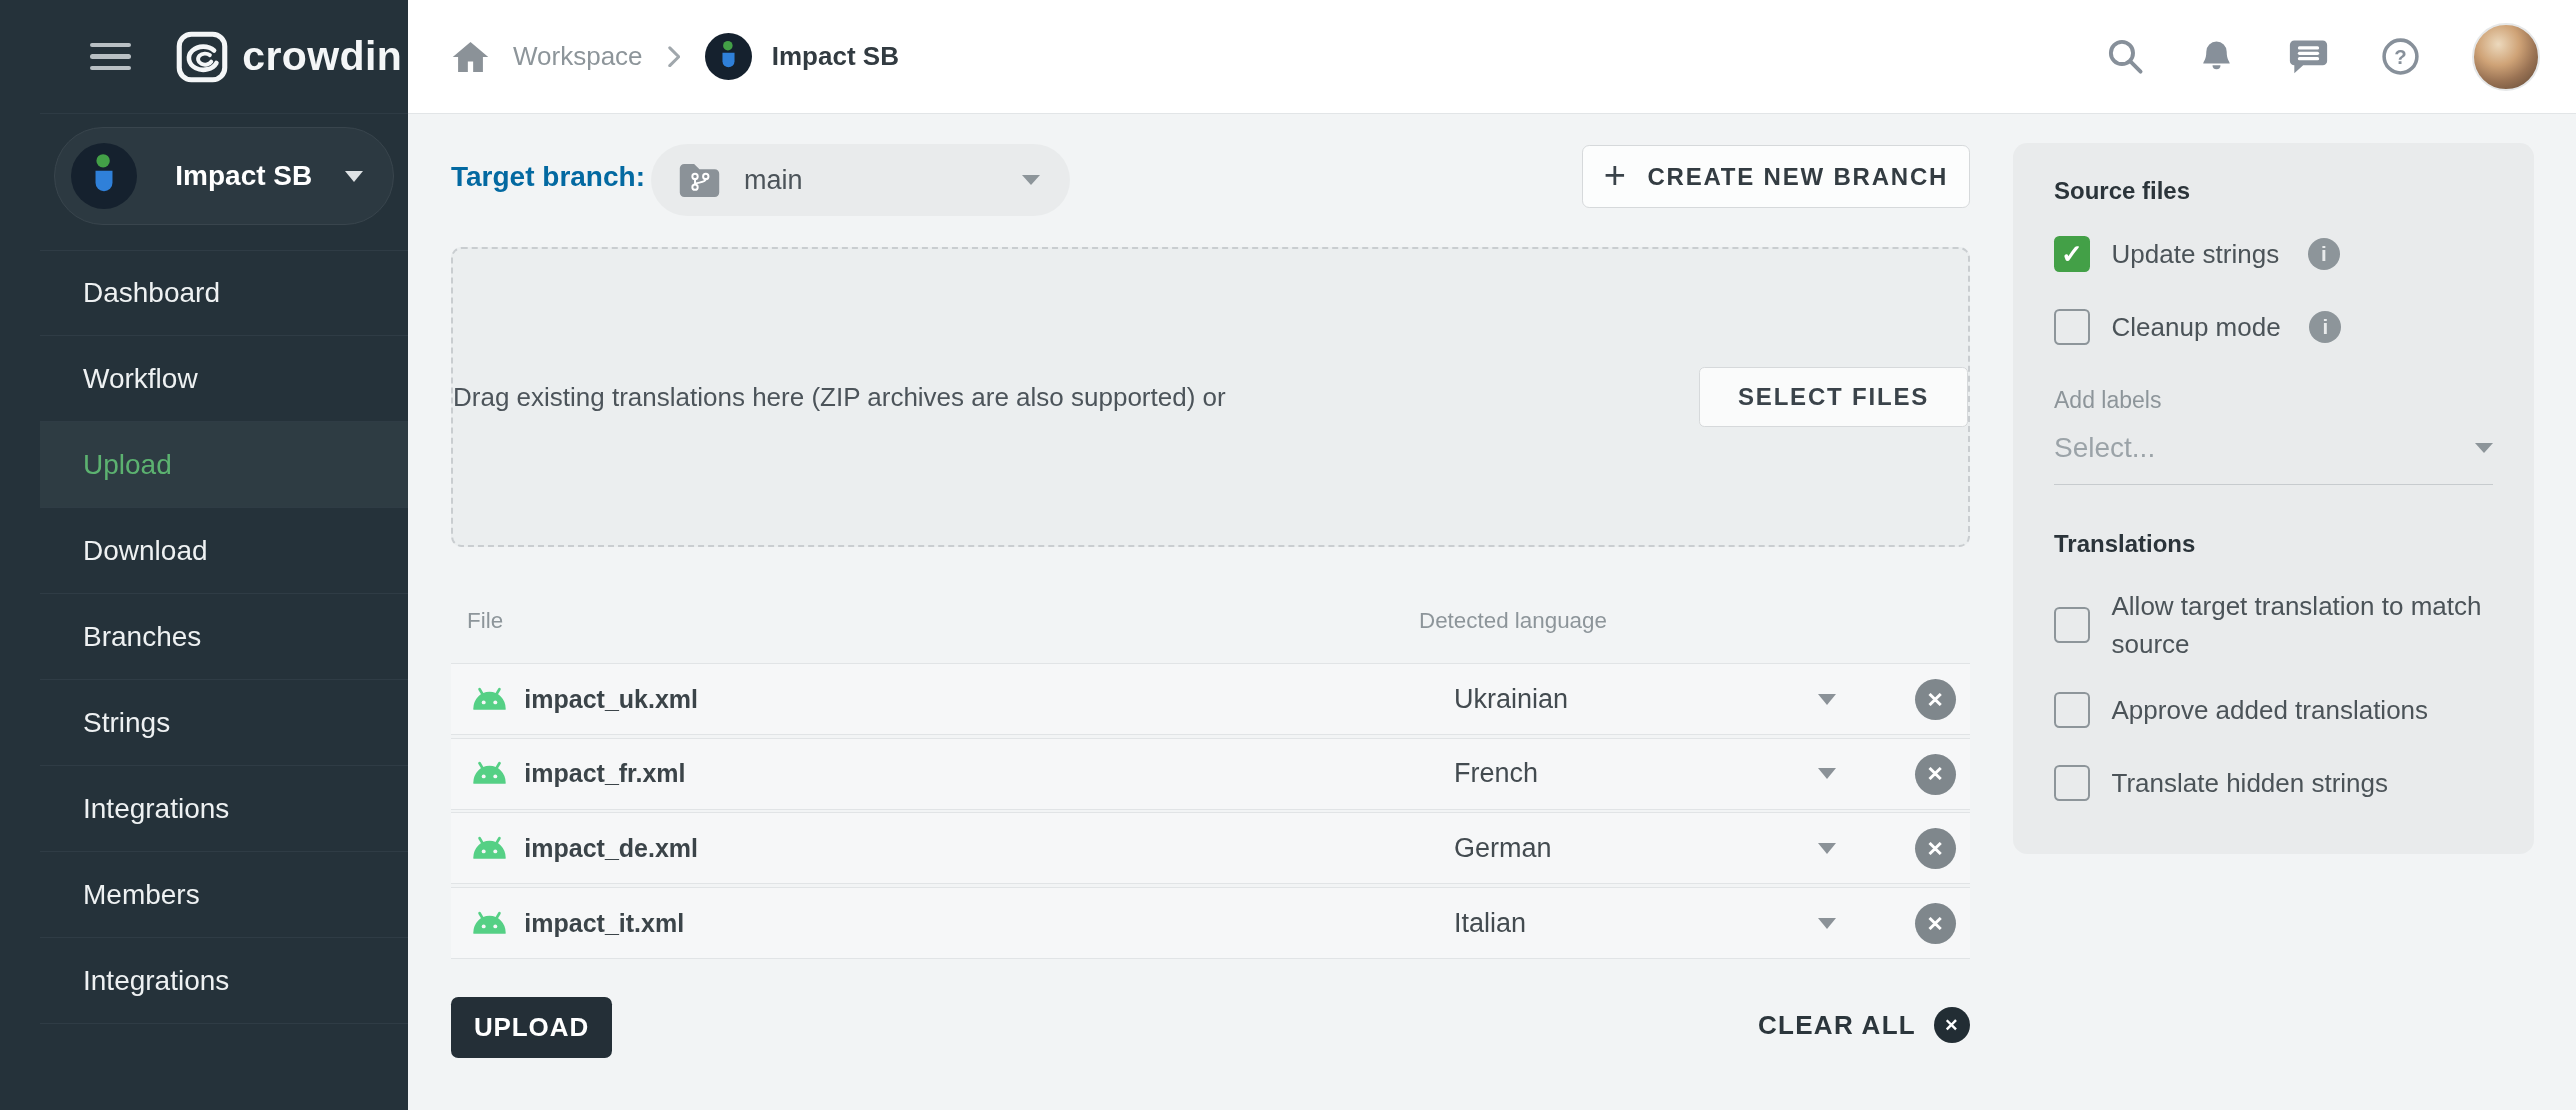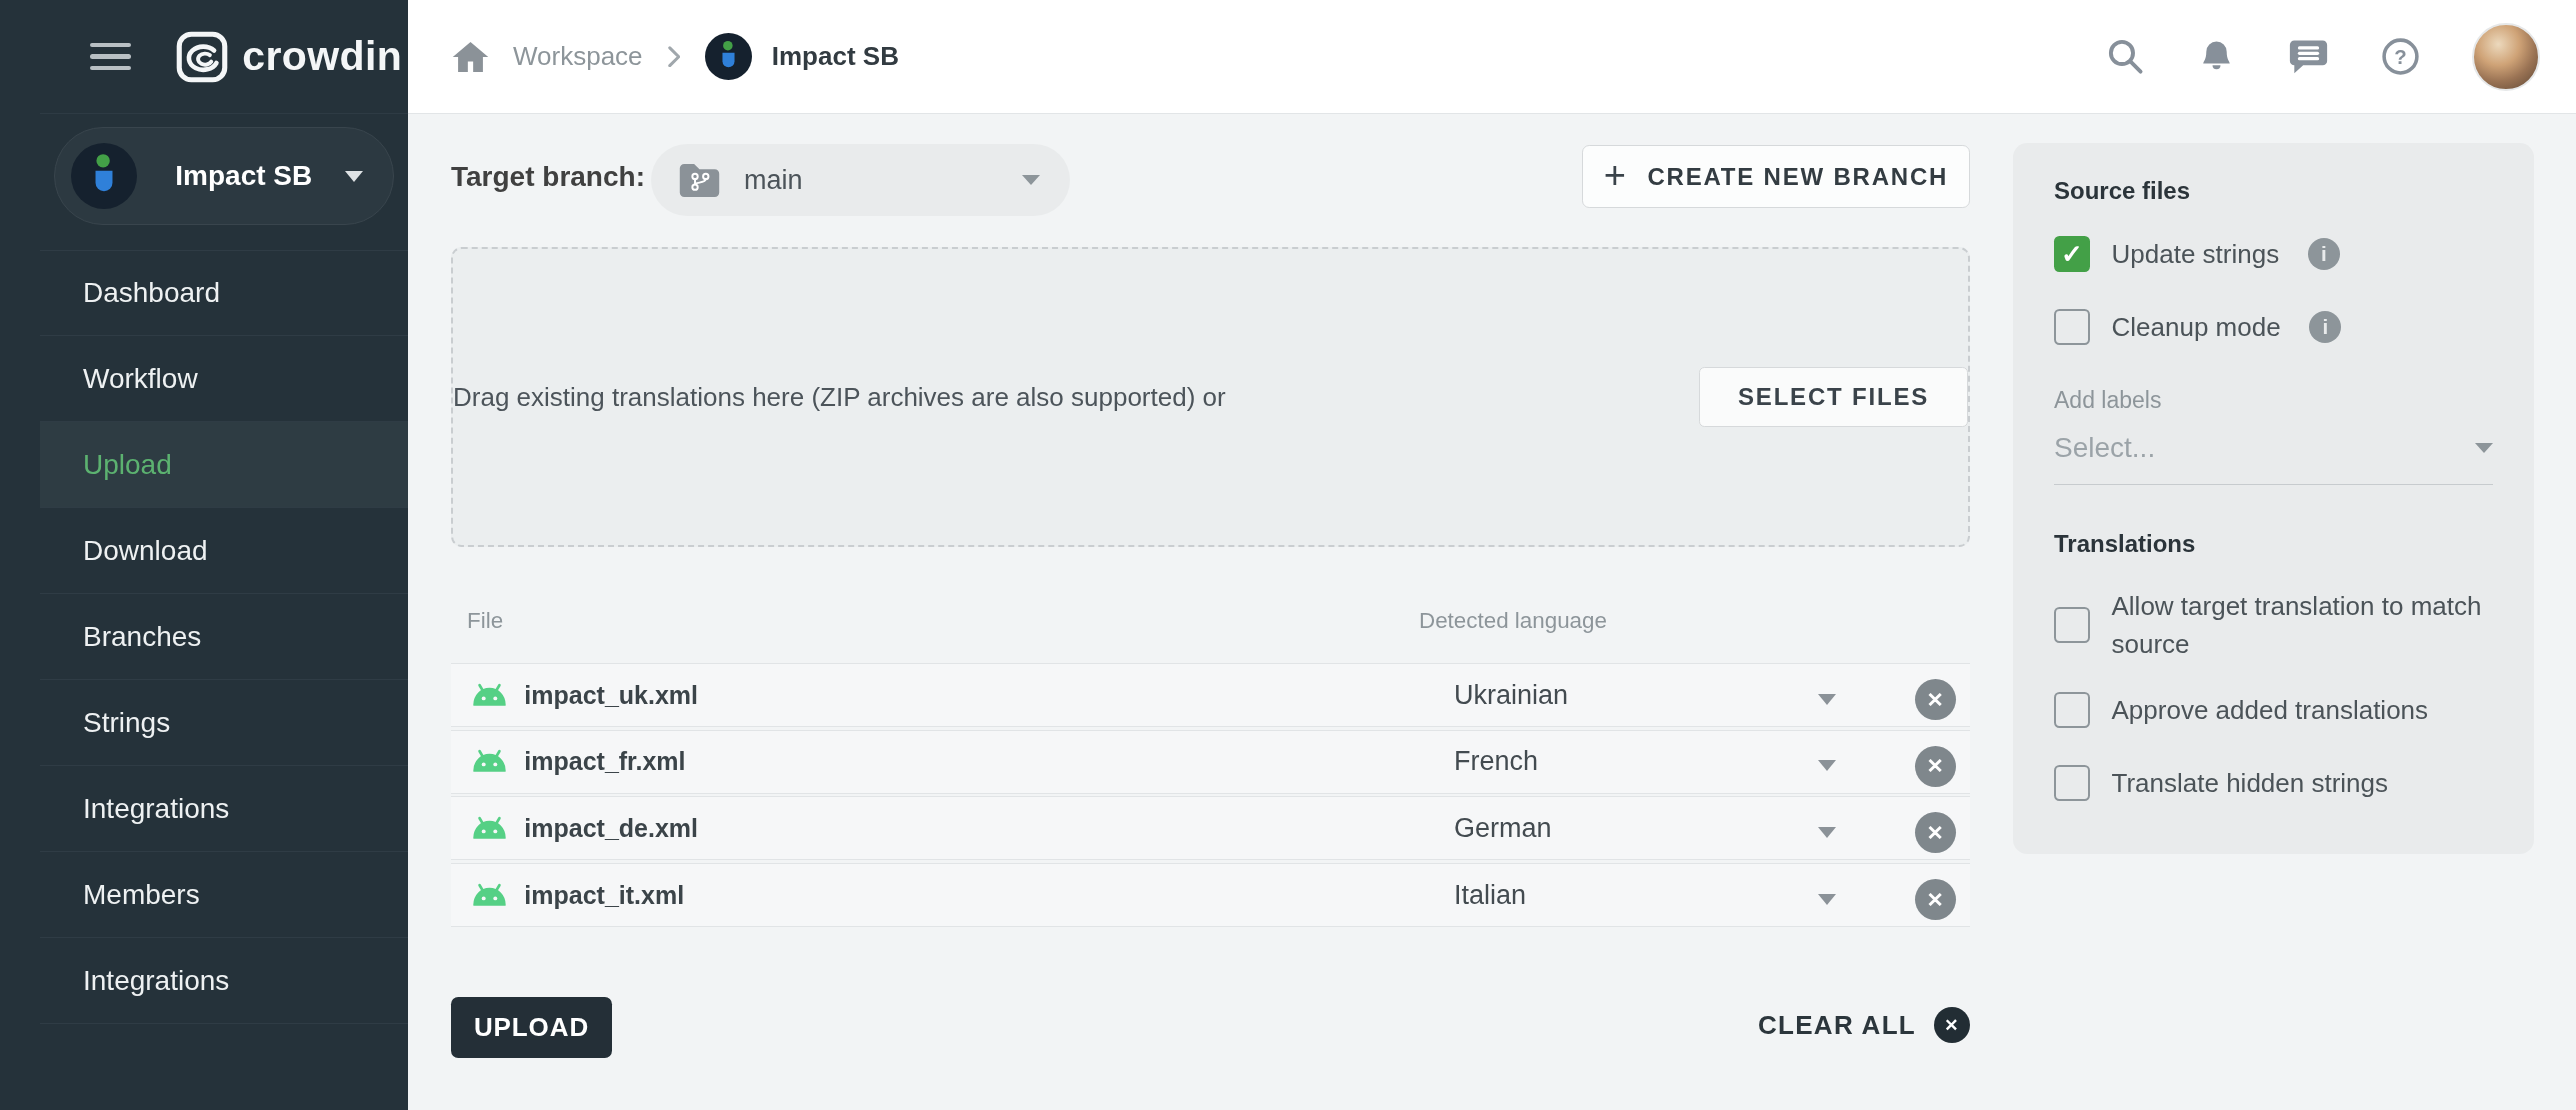--- a/index.html
+++ b/index.html
@@ -57,21 +57,21 @@
   .top-icon { display:flex; cursor:pointer; }
   .user-avatar {
     width:68px; height:68px; border-radius:50%;
     background:radial-gradient(circle at 38% 30%, #ecd9bd 0%, #cfa377 35%, #9a7354 62%, #5a4433 100%);
     border:2.7px solid #e6e8e9; cursor:pointer;
   }
 
   
   .main { position:absolute; left:408px; top:114px; width:2168px; height:996px; }
 
-  .target-label { position:absolute; left:43px; top:47px; font-size:28px; font-weight:700; color:#404040; }
+  .target-label { position:absolute; left:43px; top:47px; font-size:28px; font-weight:700; color:#0369a1; }
   .branch-select {
     position:absolute; left:243px; top:30px; width:419px; height:72px;
     background:#e9ebec; border-radius:36px; display:flex; align-items:center;
     padding:0 30px 0 27px; cursor:pointer;
   }
   .branch-select .value { margin-left:23px; font-size:27px; color:#4c545a; }
   .branch-select .caret, .labels-select .caret { border-left-width:9px; border-right-width:9px; border-top-width:10.7px; border-top-color:#8d959a; margin-left:auto; }
 
   .create-branch {
     position:absolute; left:1174px; top:31px; width:388px; height:63px;
@@ -93,21 +93,21 @@
     background:#fafbfb; border:1.8px solid #d6d9db; border-radius:5.4px;
     padding:15px 38px; cursor:pointer;
   }
 
   .table-head { position:absolute; left:43px; top:494px; width:1519px; font-size:22.4px; color:#8d959a; }
   .th-file { position:absolute; left:16px; }
   .th-lang { position:absolute; left:968px; }
 
   .rows { position:absolute; left:43px; top:549px; width:1519px; }
   .file-row {
-    position:relative; height:64px; margin-bottom:2.7px;
+    position:relative; height:72px; margin-bottom:2.7px;
     background:#f6f7f8; border-top:0.9px solid #e1e4e6; border-bottom:0.9px solid #e1e4e6;
     display:flex; align-items:center; padding-left:18px;
   }
   .android { display:flex; width:41px; }
   .fname { margin-left:14.3px; font-size:25px; font-weight:700; color:#3b4449; }
   .lang-select { position:absolute; left:968px; font-size:27px; color:#434b50; cursor:pointer;margin-left:35px; }
   .row-caret { position:absolute; left:1367px; top:29.5px; width:0; height:0;
     border-left:9.8px solid transparent; border-right:9.8px solid transparent; border-top:11.6px solid #8b9298; cursor:pointer; }
   .row-remove {
     position:absolute; right:14.3px; top:15px; width:41px; height:41px; border-radius:50%;

